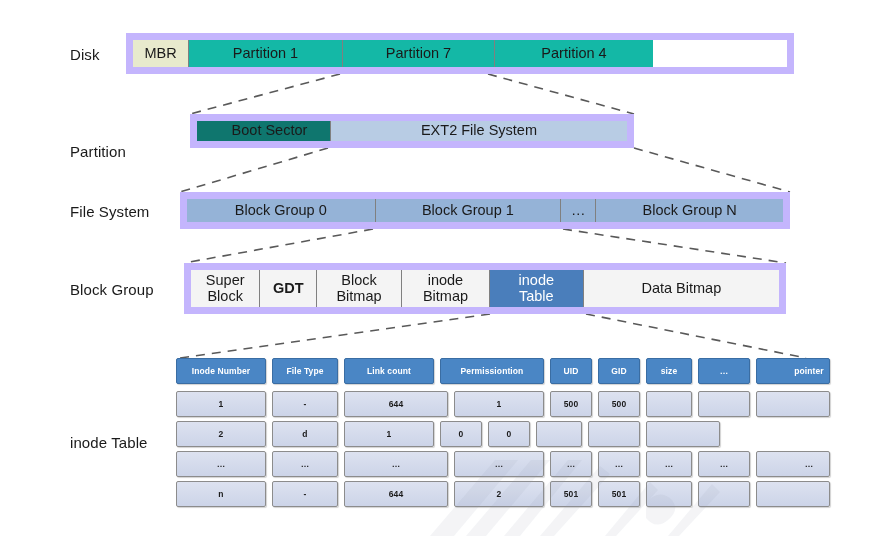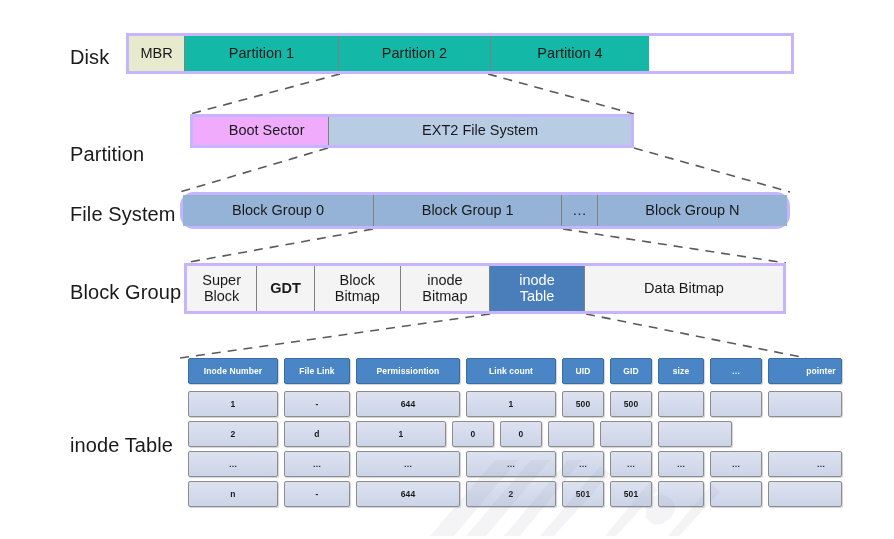--- a/index.html
+++ b/index.html
@@ -42,64 +42,64 @@
     height: 99px;
     z-index: 4;
     pointer-events: none;
     opacity: 0.18;
   }
 
   
   .row-label {
     position: absolute;
     z-index: 3;
-    font-size: 20px;
+    font-size: 15px;
     font-weight: 400;
     color: #1a1a1a;
     white-space: nowrap;
     letter-spacing: .1px;
   }
 
   
   .band {
     position: absolute;
     z-index: 3;
     display: flex;
     box-sizing: border-box;
-    border: 3px solid #c4b5fd;
+    border: 7px solid #c4b5fd;
     background: #ffffff;
   }
   .band .cell {
     box-sizing: border-box;
     display: flex;
     align-items: center;
     justify-content: center;
     text-align: center;
     font-size: 14.5px;
     line-height: 1.08;
     border-right: 1px solid #808080;
     white-space: pre-line;
     overflow: hidden;
   }
   .band .cell:last-child { border-right: none; }
 
   
   .c-mbr      { background: #e8eacd; }
   .c-part     { background: #14b8a6; }
-  .c-boot     { background: #f0abfc; padding-left: 12px; }
+  .c-boot     { background: #0f766e; padding-left: 12px; }
   .c-ext2     { background: #b8cce4; }
   .c-bg       { background: #95b3d7; }
   .c-white    { background: #f4f4f4; }
   .c-accent   { background: #4a7ebb; color: #ffffff; }
 
   
   #inode-table {
     position: absolute;
     z-index: 3;
-    left: 188px;
+    left: 176px;
     top: 358px;
     width: 632px;
     height: 152px;
   }
   .itrow {
     position: absolute;
     left: 0;
     width: 100%;
     height: 28px;
     display: flex;
@@ -161,32 +161,32 @@
       <path d="M205 96 L250 42 L258 50 L216 96 Z"></path>
       <path d="M246 62 q14 -14 26 -2 q8 10 -4 20 q-12 10 -22 -2 Z"></path>
       <path d="M268 96 L312 44 L320 52 L279 96 Z"></path>
     </g>
   </svg>
 
   <div class="row-label" style="left:70px; top:46px;">Disk</div>
   <div class="band" style="left:126px; top:33px; width:668px; height:41px;">
     <div class="cell c-mbr" style="width:56px;">MBR</div>
     <div class="cell c-part" style="width:154px;">Partition 1</div>
-    <div class="cell c-part" style="width:152px;">Partition 2</div>
+    <div class="cell c-part" style="width:152px;">Partition 7</div>
     <div class="cell c-part" style="width:158px;">Partition 4</div>
   </div>
 
   <div class="row-label" style="left:70px; top:143px;">Partition</div>
   <div class="band" style="left:190px; top:114px; width:444px; height:34px;">
     <div class="cell c-boot" style="width:138px;">Boot Sector</div>
     <div class="cell c-ext2" style="width:306px;">EXT2 File System</div>
   </div>
 
   <div class="row-label" style="left:70px; top:203px;">File System</div>
-  <div class="band" style="left:180px; top:192px; width:610px; height:37px;border-radius:14px;">
+  <div class="band" style="left:180px; top:192px; width:610px; height:37px;">
     <div class="cell c-bg" style="width:193px;">Block Group 0</div>
     <div class="cell c-bg" style="width:190px;">Block Group 1</div>
     <div class="cell c-bg" style="width:36px;">…</div>
     <div class="cell c-bg" style="width:191px;">Block Group N</div>
   </div>
 
   <div class="row-label" style="left:70px; top:281px;">Block Group</div>
   <div class="band" style="left:184px; top:263px; width:602px; height:51px;">
     <div class="cell c-white" style="width:71px;">Super
 Block</div>
@@ -197,23 +197,23 @@
 Bitmap</div>
     <div class="cell c-accent" style="width:96px;">inode
 Table</div>
     <div class="cell c-white" style="width:200px;">Data Bitmap</div>
   </div>
 
   <div class="row-label" style="left:70px; top:434px;">inode Table</div>
   <div id="inode-table">
       <div class="itrow header" style="top: 0px;">
         <div class="itcell" style="width: 90px; flex: 0 0 90px;">Inode Number</div>
-        <div class="itcell" style="width: 66px; flex: 0 0 66px;">File Link</div>
+        <div class="itcell" style="width: 66px; flex: 0 0 66px;">File Type</div>
+        <div class="itcell" style="width: 90px; flex: 0 0 90px;">Link count</div>
         <div class="itcell" style="width: 104px; flex: 0 0 104px;">Permissiontion</div>
-        <div class="itcell" style="width: 90px; flex: 0 0 90px;">Link count</div>
         <div class="itcell" style="width: 42px; flex: 0 0 42px;">UID</div>
         <div class="itcell" style="width: 42px; flex: 0 0 42px;">GID</div>
         <div class="itcell" style="width: 46px; flex: 0 0 46px;">size</div>
         <div class="itcell" style="width: 52px; flex: 0 0 52px;">…</div>
         <div class="itcell" style="width: 74px; flex: 0 0 74px;">pointer</div>
       </div>
       <div class="itrow" style="top: 33px;">
         <div class="itcell" style="width: 90px; flex: 0 0 90px;">1</div>
         <div class="itcell" style="width: 66px; flex: 0 0 66px;">-</div>
         <div class="itcell" style="width: 104px; flex: 0 0 104px;">644</div>

